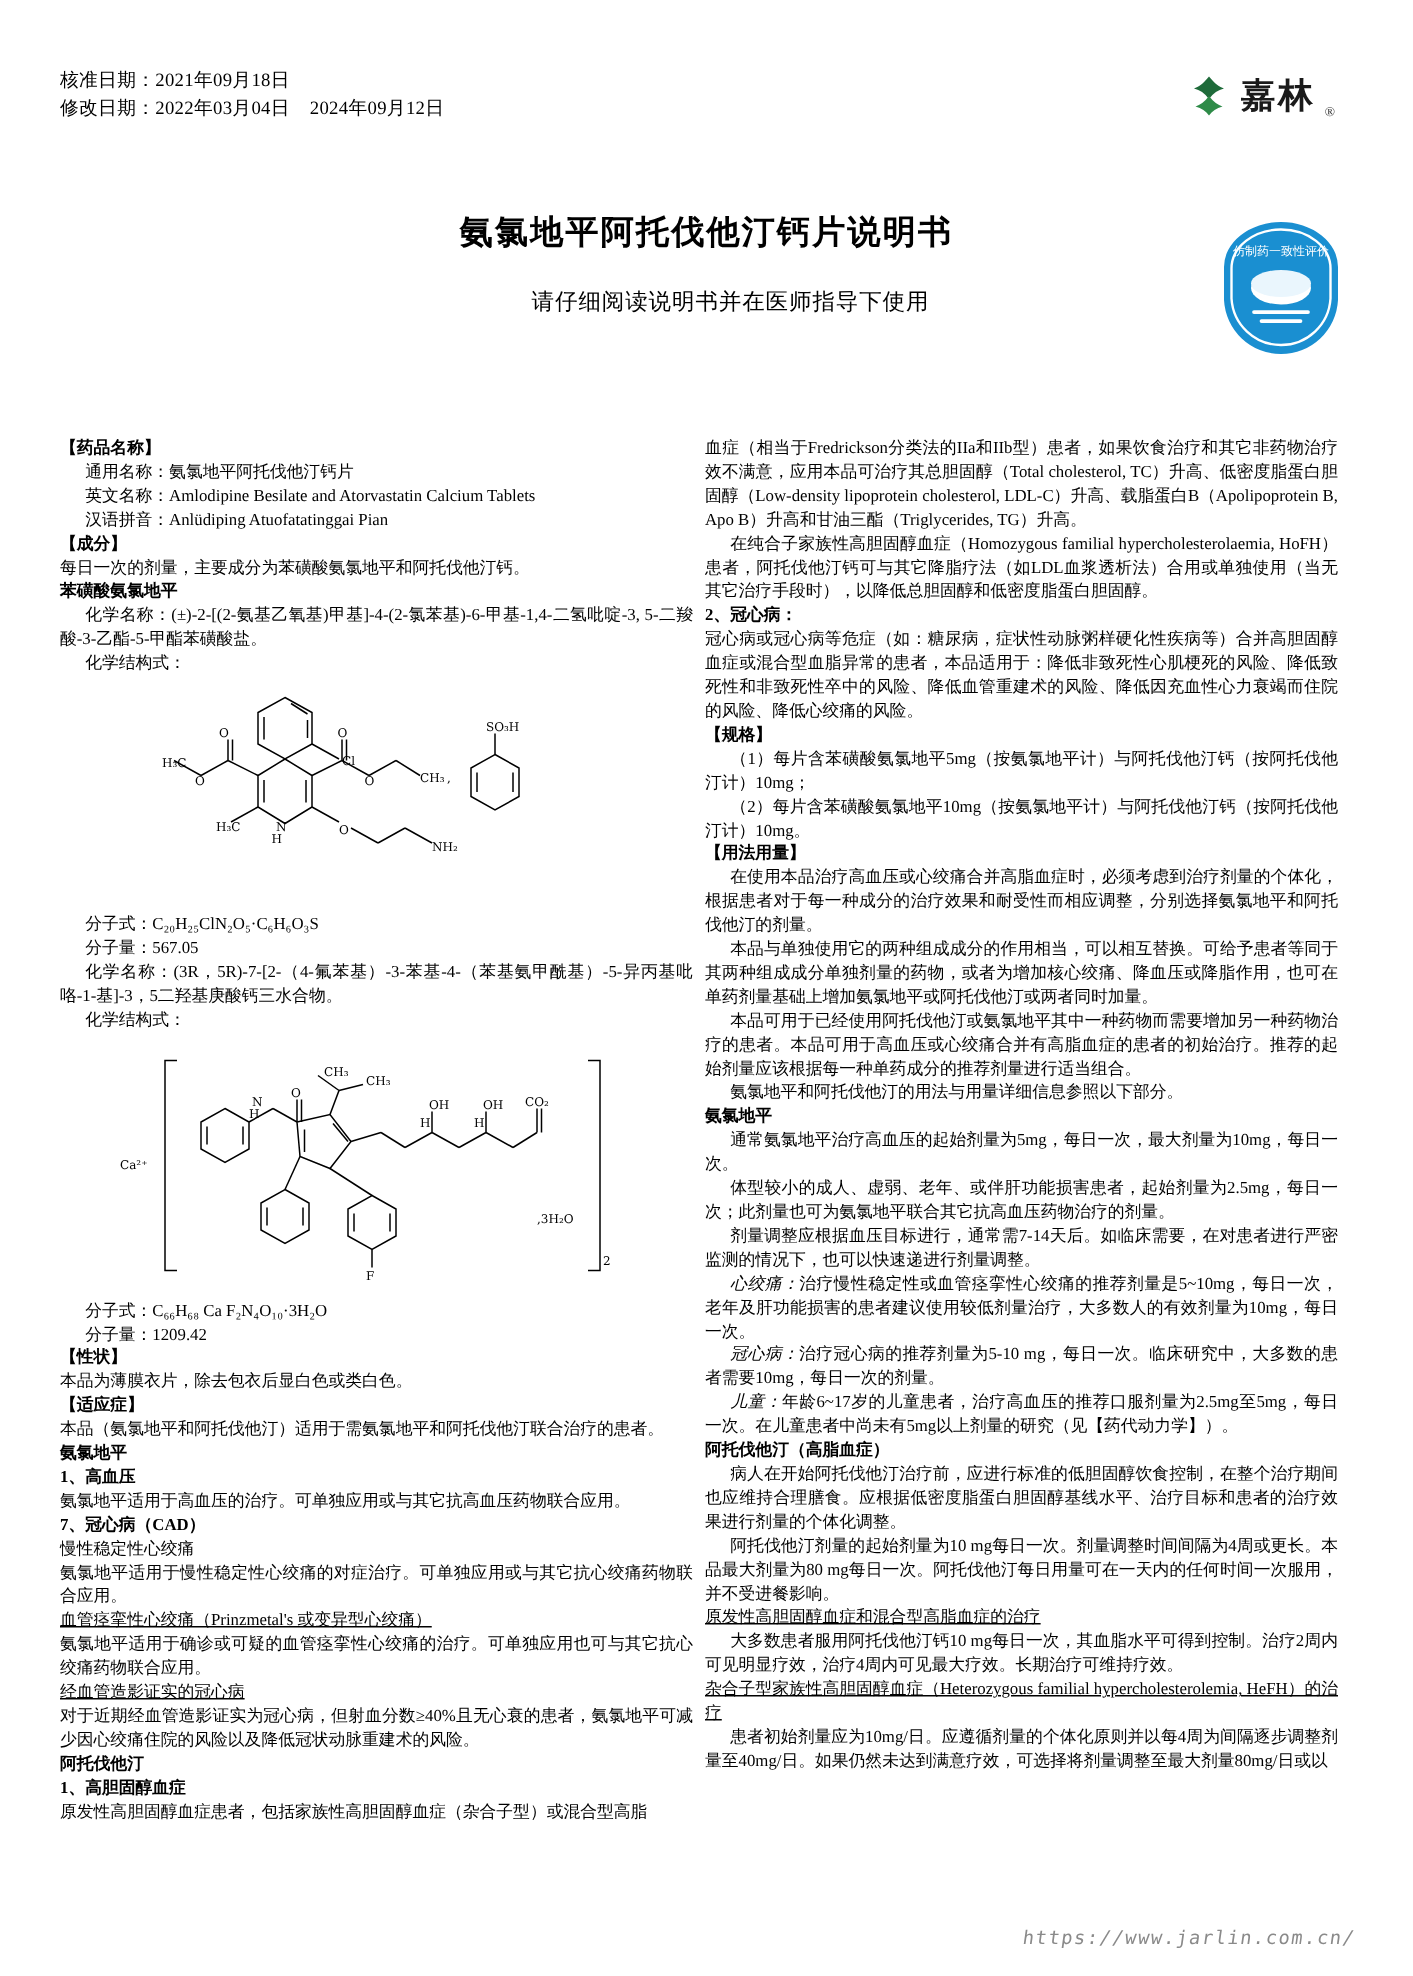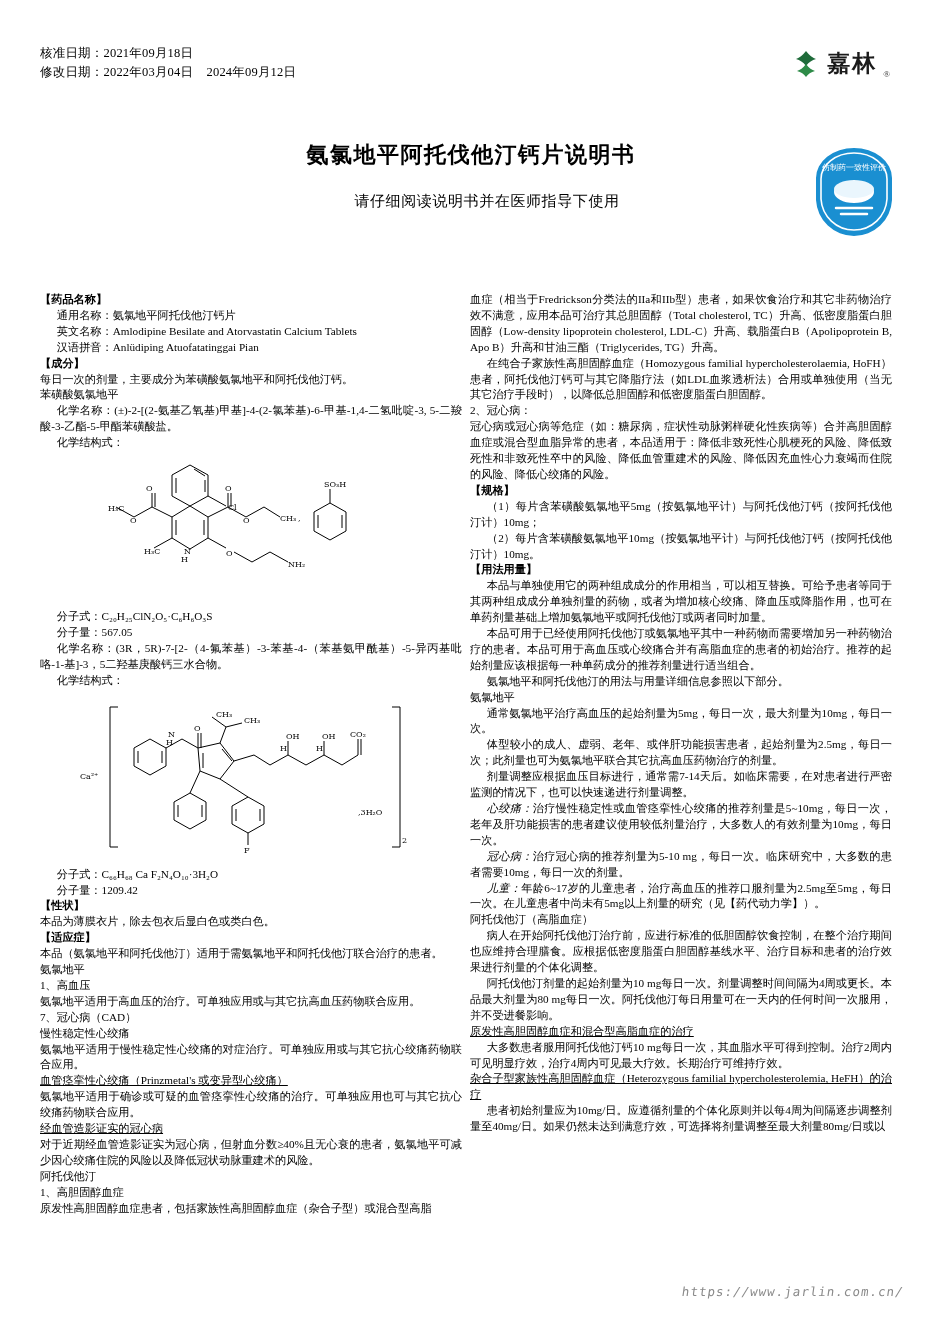--- a/index.html
+++ b/index.html
@@ -102,21 +102,21 @@
     font-size: 11.2px;
     line-height: 1.42;
     text-align: justify;
   }
   .col p { margin: 0; }
   .sec-head {
     font-weight: bold;
     margin-top: 1px;
   }
   .sub-head {
-    font-weight: normal;
+    font-weight: bold;
   }
   .ind { text-indent: 1.5em; }
   .u { text-decoration: underline; }
   .it { font-style: italic; }
   .chem-label { margin-top: 2px; }
   .formula-img { margin: 4px 0 4px 0; text-align: center; }
   .watermark {
     position: absolute;
     right: 38px;
     bottom: 18px;
@@ -338,20 +338,21 @@
       <p>血症（相当于Fredrickson分类法的IIa和IIb型）患者，如果饮食治疗和其它非药物治疗效不满意，应用本品可治疗其总胆固醇（Total cholesterol, TC）升高、低密度脂蛋白胆固醇（Low-density lipoprotein cholesterol, LDL-C）升高、载脂蛋白B（Apolipoprotein B, Apo B）升高和甘油三酯（Triglycerides, TG）升高。</p>
       <p class="ind">在纯合子家族性高胆固醇血症（Homozygous familial hypercholesterolaemia, HoFH）患者，阿托伐他汀钙可与其它降脂疗法（如LDL血浆透析法）合用或单独使用（当无其它治疗手段时），以降低总胆固醇和低密度脂蛋白胆固醇。</p>
       <p class="sub-head">2、冠心病：</p>
       <p>冠心病或冠心病等危症（如：糖尿病，症状性动脉粥样硬化性疾病等）合并高胆固醇血症或混合型血脂异常的患者，本品适用于：降低非致死性心肌梗死的风险、降低致死性和非致死性卒中的风险、降低血管重建术的风险、降低因充血性心力衰竭而住院的风险、降低心绞痛的风险。</p>
 
       <p class="sec-head">【规格】</p>
       <p class="ind">（1）每片含苯磺酸氨氯地平5mg（按氨氯地平计）与阿托伐他汀钙（按阿托伐他汀计）10mg；</p>
       <p class="ind">（2）每片含苯磺酸氨氯地平10mg（按氨氯地平计）与阿托伐他汀钙（按阿托伐他汀计）10mg。</p>
 
       <p class="sec-head">【用法用量】</p>
+      <p class="ind">在使用本品治疗高血压或心绞痛合并高脂血症时，必须考虑到治疗剂量的个体化，根据患者对于每一种成分的治疗效果和耐受性而相应调整，分别选择氨氯地平和阿托伐他汀的剂量。</p>
       <p class="ind">本品与单独使用它的两种组成成分的作用相当，可以相互替换。可给予患者等同于其两种组成成分单独剂量的药物，或者为增加核心绞痛、降血压或降脂作用，也可在单药剂量基础上增加氨氯地平或阿托伐他汀或两者同时加量。</p>
       <p class="ind">本品可用于已经使用阿托伐他汀或氨氯地平其中一种药物而需要增加另一种药物治疗的患者。本品可用于高血压或心绞痛合并有高脂血症的患者的初始治疗。推荐的起始剂量应该根据每一种单药成分的推荐剂量进行适当组合。</p>
       <p class="ind">氨氯地平和阿托伐他汀的用法与用量详细信息参照以下部分。</p>
 
       <p class="sub-head">氨氯地平</p>
       <p class="ind">通常氨氯地平治疗高血压的起始剂量为5mg，每日一次，最大剂量为10mg，每日一次。</p>
       <p class="ind">体型较小的成人、虚弱、老年、或伴肝功能损害患者，起始剂量为2.5mg，每日一次；此剂量也可为氨氯地平联合其它抗高血压药物治疗的剂量。</p>
       <p class="ind">剂量调整应根据血压目标进行，通常需7-14天后。如临床需要，在对患者进行严密监测的情况下，也可以快速递进行剂量调整。</p>
       <p class="ind"><span class="it">心绞痛：</span><span>治疗慢性稳定性或血管痉挛性心绞痛的推荐剂量是5~10mg，每日一次，老年及肝功能损害的患者建议使用较低剂量治疗，大多数人的有效剂量为10mg，每日一次。</span></p>
       <p class="ind"><span class="it">冠心病：</span><span>治疗冠心病的推荐剂量为5-10 mg，每日一次。临床研究中，大多数的患者需要10mg，每日一次的剂量。</span></p>

